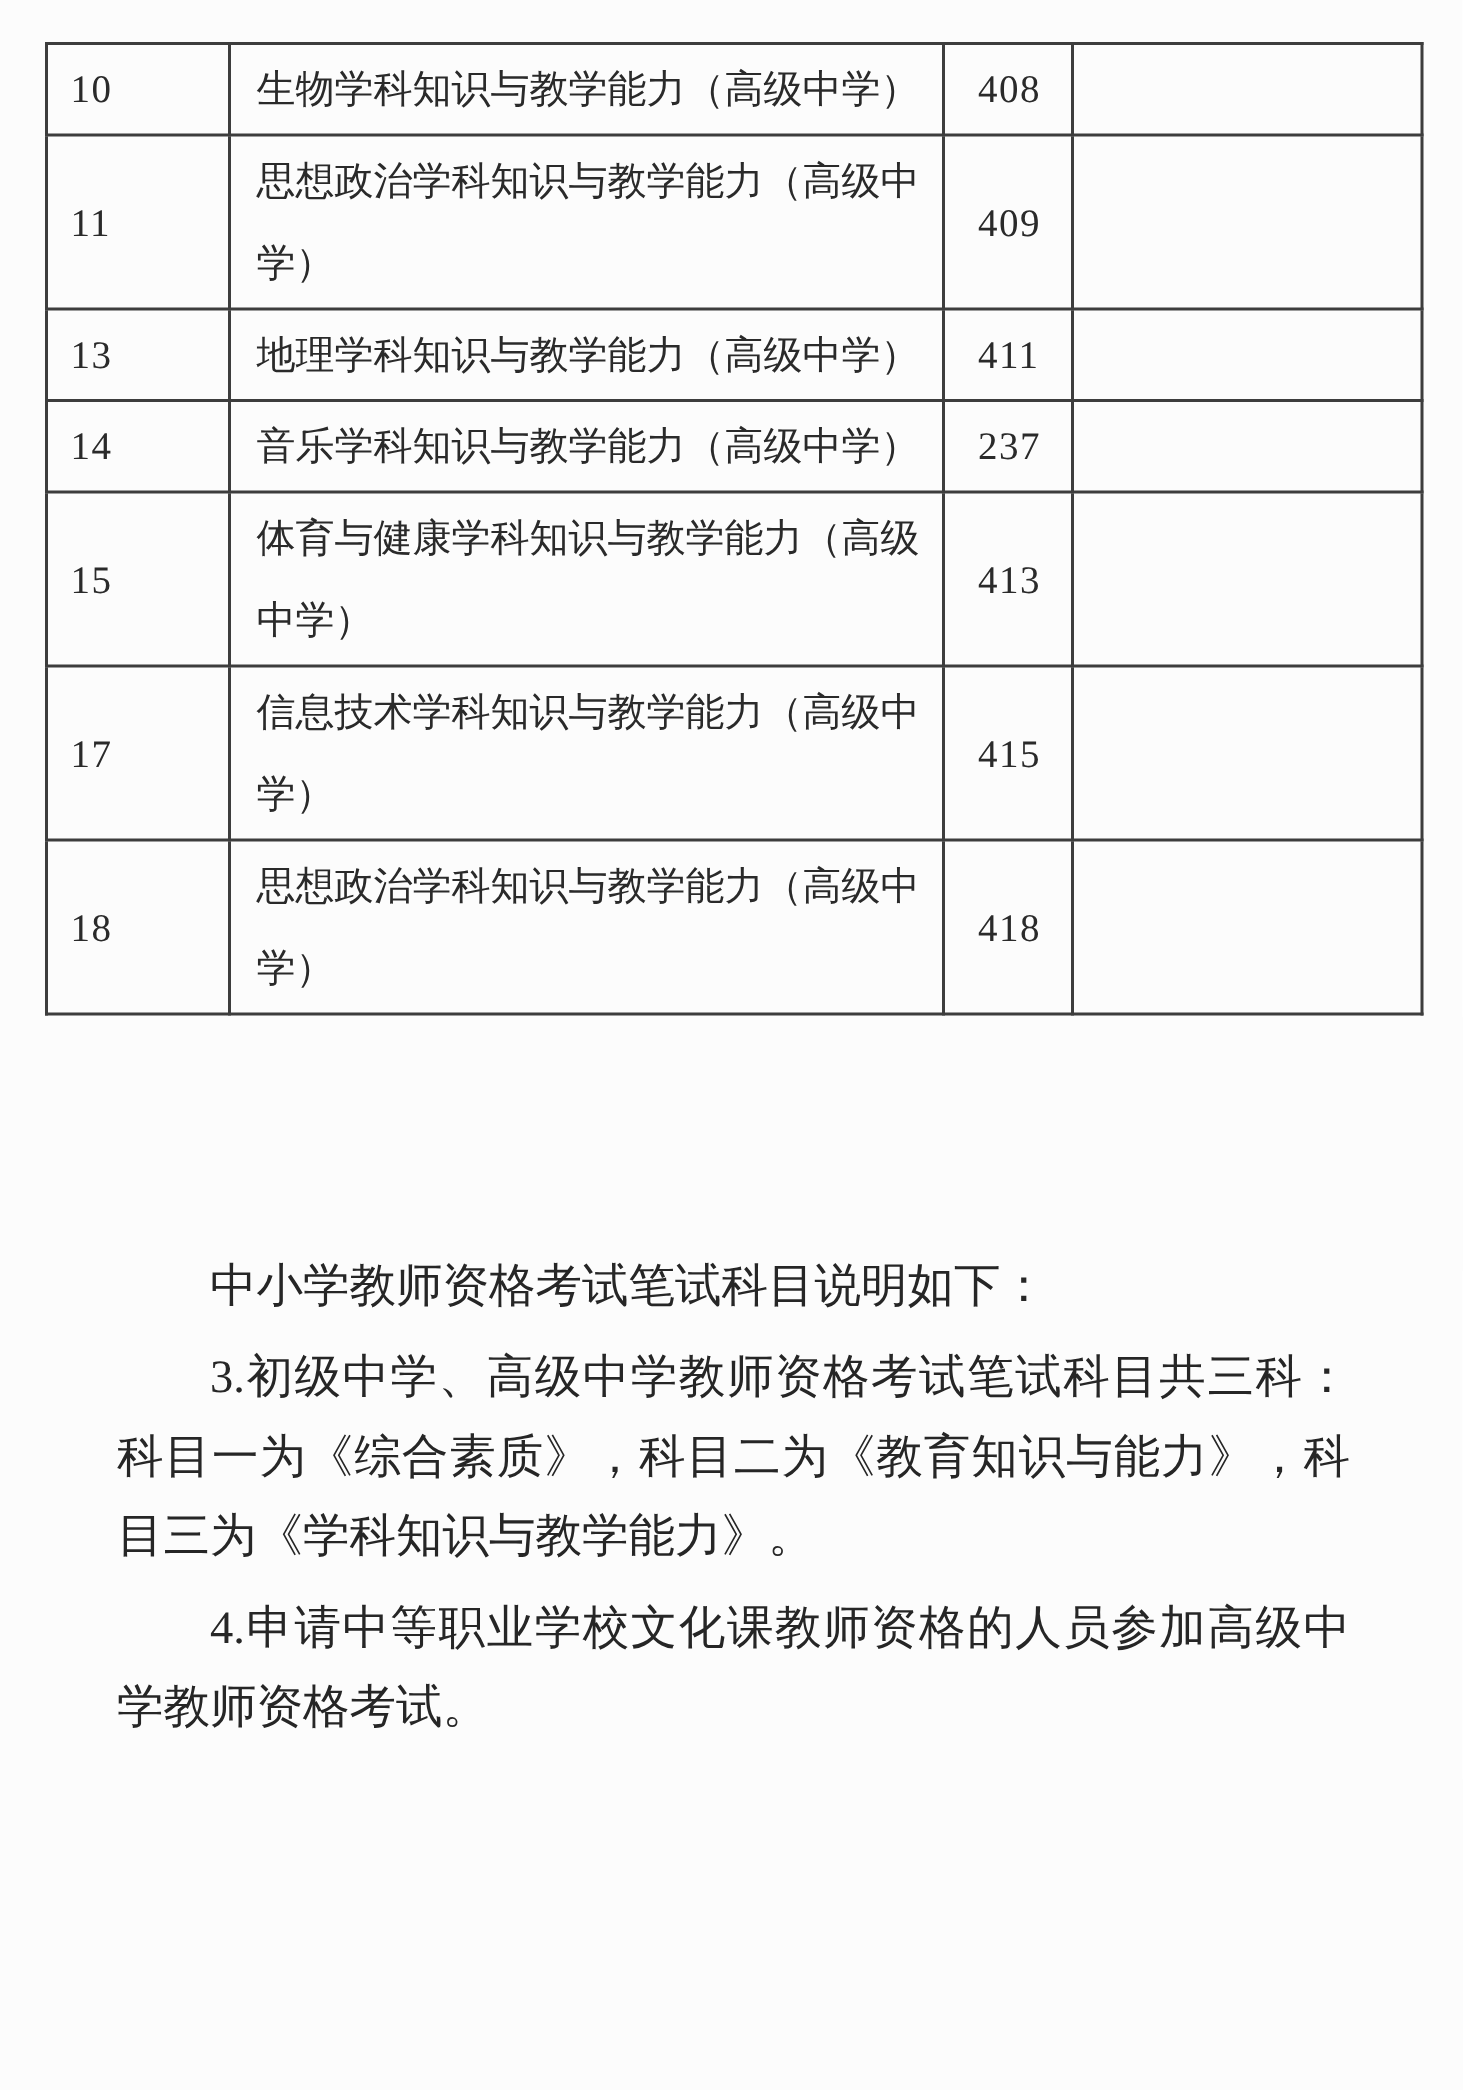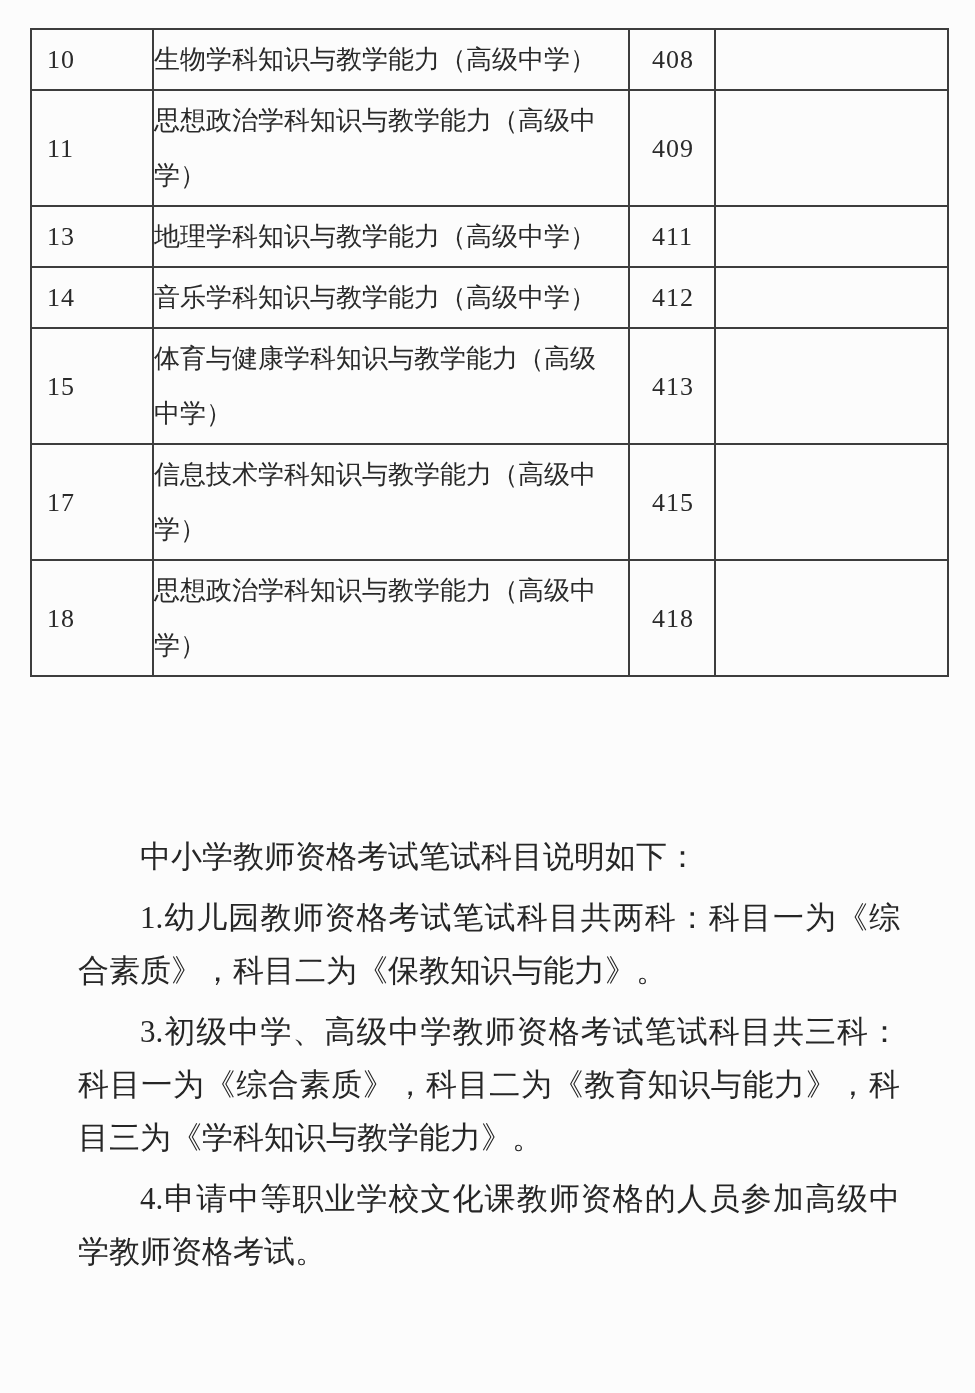--- a/index.html
+++ b/index.html
@@ -31,21 +31,21 @@
     line-height: 55px;
     color: #2a2a2a;
     overflow: hidden;
   }
   td.cell-no {
     padding: 2px 4px 2px 15px;
     font-size: 27px;
     letter-spacing: 1px;
   }
   td.cell-subject {
-    padding: 2px 10px 2px 0;
+    padding: 2px 10px 2px 17px;
   }
   td.cell-code {
     padding: 2px 2px 2px 22px;
     font-size: 27px;
     letter-spacing: 1px;
   }
   td.cell-remark {
     padding: 2px;
   }
   .notes {
@@ -90,21 +90,21 @@
       </tr>
       <tr>
         <td class="cell-no">13</td>
         <td class="cell-subject">地理学科知识与教学能力（高级中学）</td>
         <td class="cell-code">411</td>
         <td class="cell-remark"></td>
       </tr>
       <tr>
         <td class="cell-no">14</td>
         <td class="cell-subject">音乐学科知识与教学能力（高级中学）</td>
-        <td class="cell-code">412</td>
+        <td class="cell-code">237</td>
         <td class="cell-remark"></td>
       </tr>
       <tr>
         <td class="cell-no">15</td>
         <td class="cell-subject">体育与健康学科知识与教学能力（高级中学）</td>
         <td class="cell-code">413</td>
         <td class="cell-remark"></td>
       </tr>
       <tr>
         <td class="cell-no">17</td>
@@ -116,18 +116,17 @@
         <td class="cell-no">18</td>
         <td class="cell-subject">思想政治学科知识与教学能力（高级中学）</td>
         <td class="cell-code">418</td>
         <td class="cell-remark"></td>
       </tr>
     </tbody>
   </table>
 
   <div class="notes">
     <p>中小学教师资格考试笔试科目说明如下：</p>
-    <p>1.幼儿园教师资格考试笔试科目共两科：科目一为《综合素质》，科目二为《保教知识与能力》。</p>
     <p>3.初级中学、高级中学教师资格考试笔试科目共三科：科目一为《综合素质》，科目二为《教育知识与能力》，科目三为《学科知识与教学能力》。</p>
     <p>4.申请中等职业学校文化课教师资格的人员参加高级中学教师资格考试。</p>
   </div>
 
 </div>
 
 </body></html>

